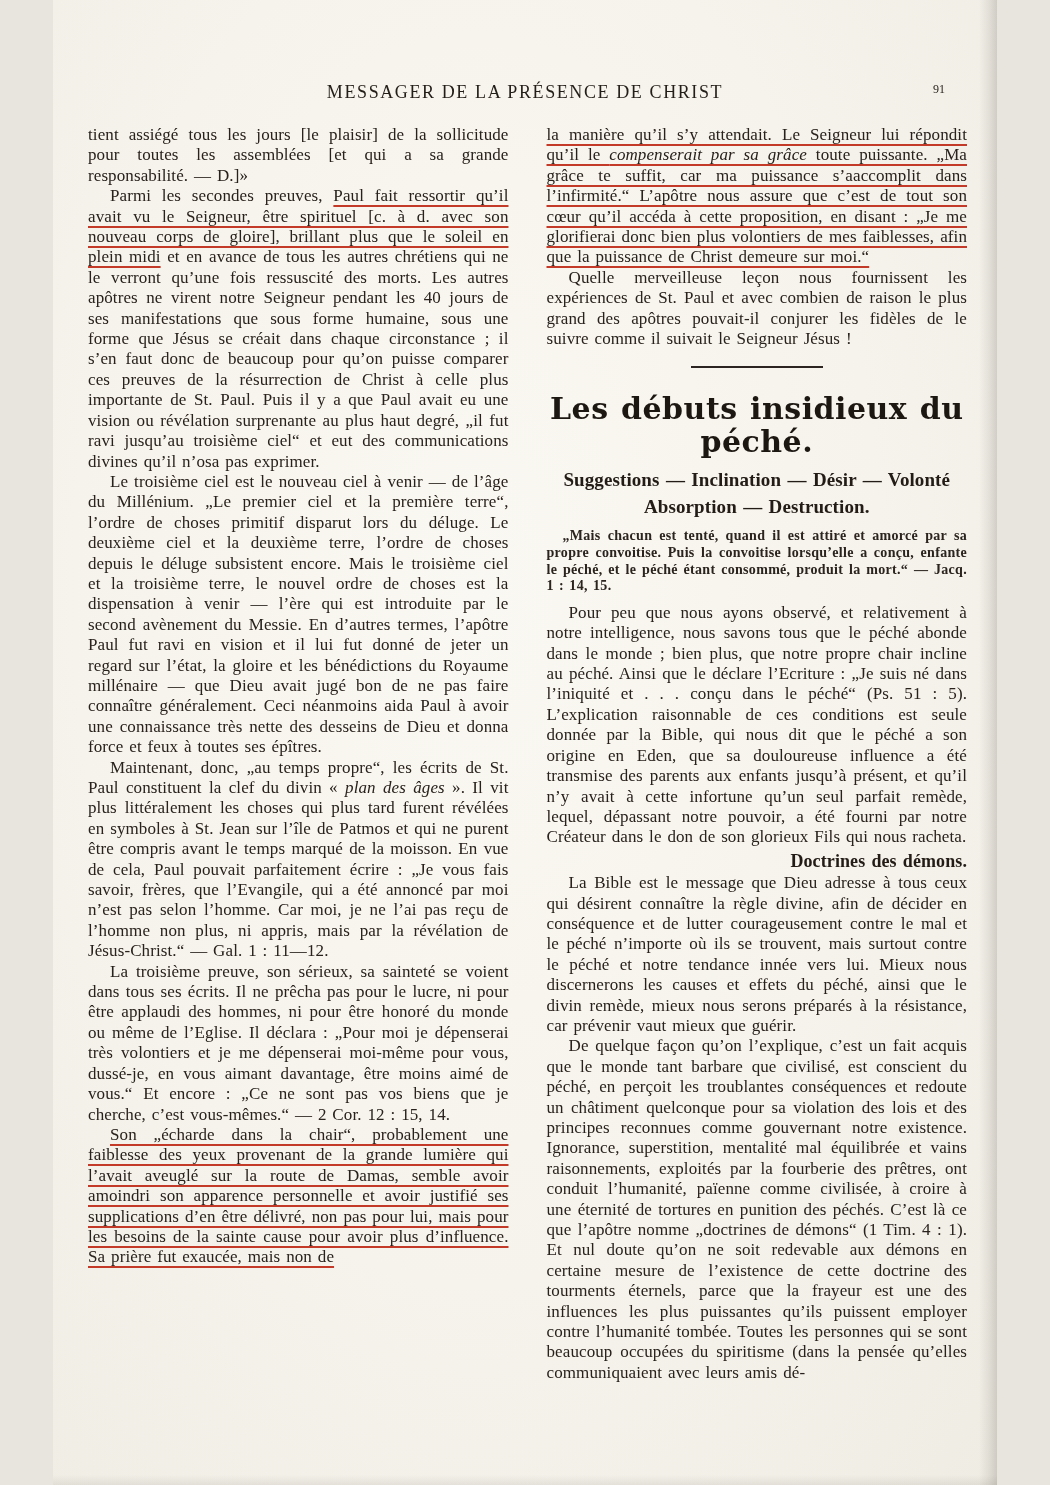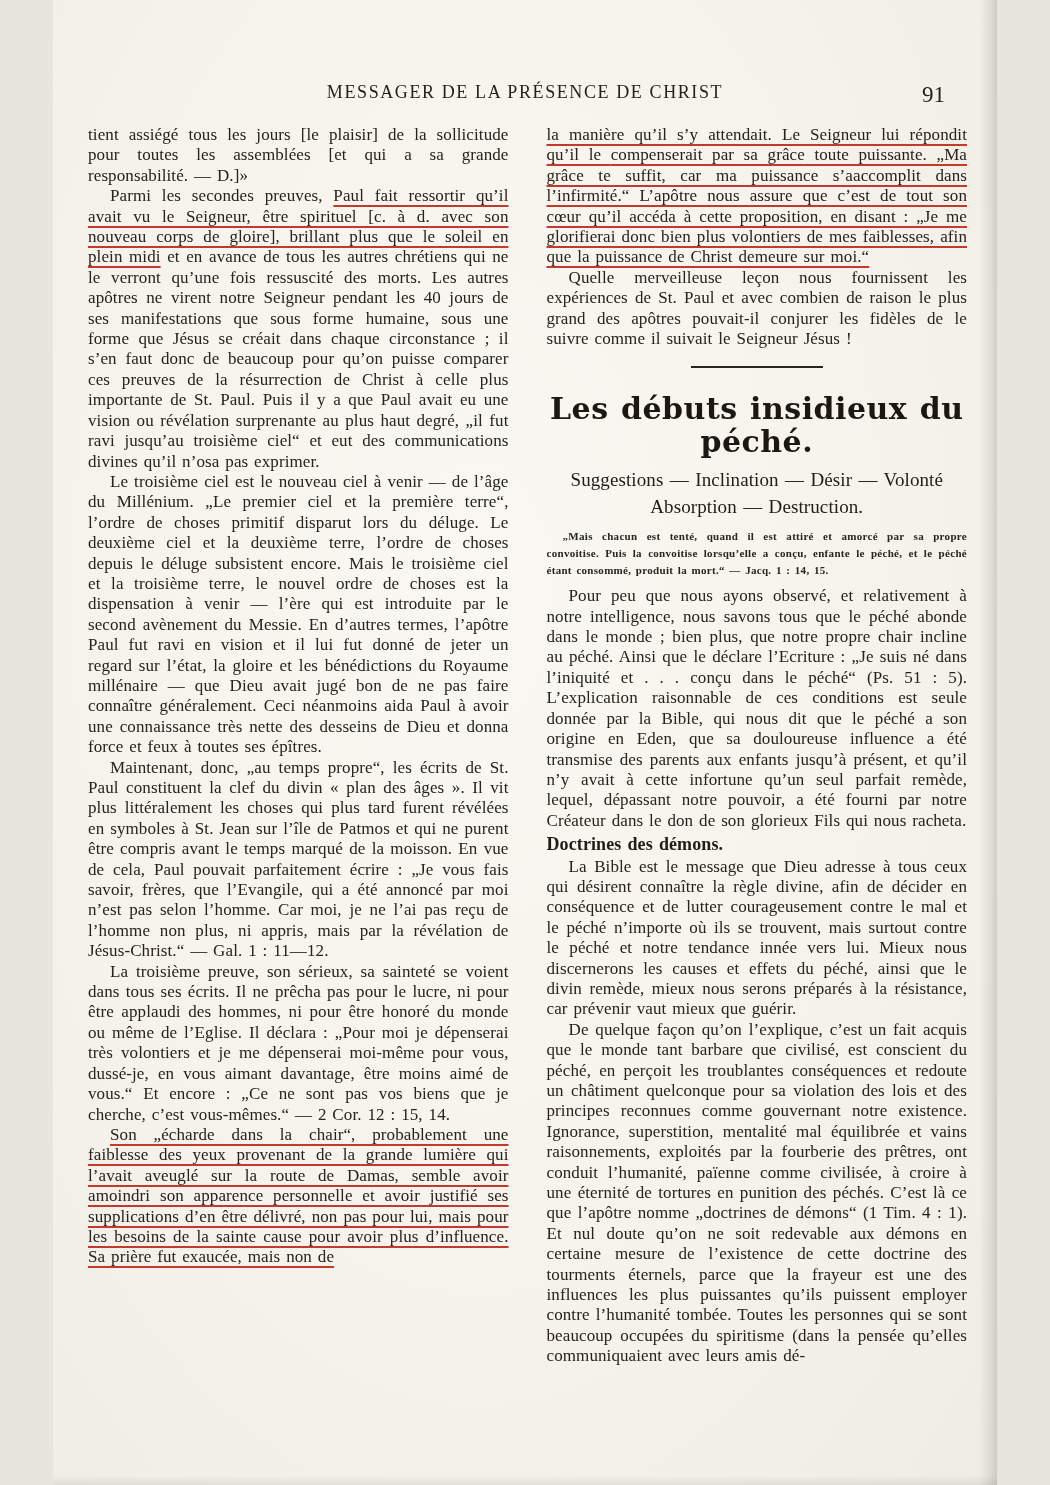--- a/index.html
+++ b/index.html
@@ -31,21 +31,21 @@
   }
   .journal-title{
     font-size:18px;
     letter-spacing:1.6px;
     font-weight:500;
     color:#241e19;
   }
   .page-number{
     position:absolute;
     top:82px;right:52px;
-    font-size:23px;
+    font-size:12px;
     color:#241e19;
   }
   .columns{
     display:flex;
     padding:22px 30px 0 35px;
     gap:38px;
   }
   .col{
     width:480px;
     text-align:justify;
@@ -56,59 +56,59 @@
   }
   .col p{margin:0;text-indent:22px;}
   .col p.noindent{text-indent:0;}
   .rul{
     text-decoration:underline;
     text-decoration-color:#c43a28;
     text-decoration-thickness:1.8px;
     text-underline-offset:3.5px;
     margin-top:36px;
   }
-  .it{}
+  .it{font-style:italic;}
   .divider{
     width:132px;height:2px;
     background:#2b2420;
     margin:17px auto 24px auto;
   }
   .article-title{
     margin:0 0 8px 0;
     font-family:"DejaVu Serif","Liberation Serif",serif;
     font-weight:bold;
     font-size:30px;
     line-height:1.1;
     text-align:center;
     text-indent:0;
     letter-spacing:0.5px;
     color:#1d1712;
   }
   .subtitle{
     text-align:center;
-    font-weight:normal;
+    font-weight:bold;
     font-size:19px;
     line-height:27px;
     text-indent:0;
     color:#221b16;
   }
   .epigraph{
     margin:8px 0 8px 0 !important;
-    font-size:11px;
+    font-size:14px;
     font-weight:bold;
     line-height:16.6px;
     text-indent:16px !important;
     letter-spacing:0.3px;
     color:#2a231e;
   }
   .subheading{
     margin:3px 0 2px 0;
     font-size:18px;
     font-weight:bold;
-    text-align:left;
+    text-align:right;
     text-indent:0;
     color:#221b16;
   }
 </style>
 </head>
 <body>
 
 <div class="page">
   <div class="edge-shadow"></div>
   <div class="bottom-shadow"></div>

